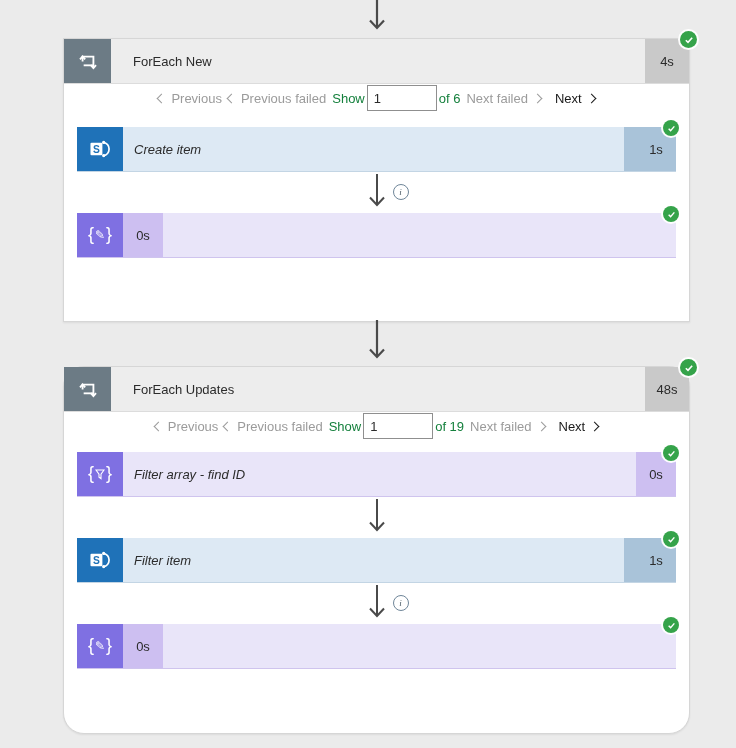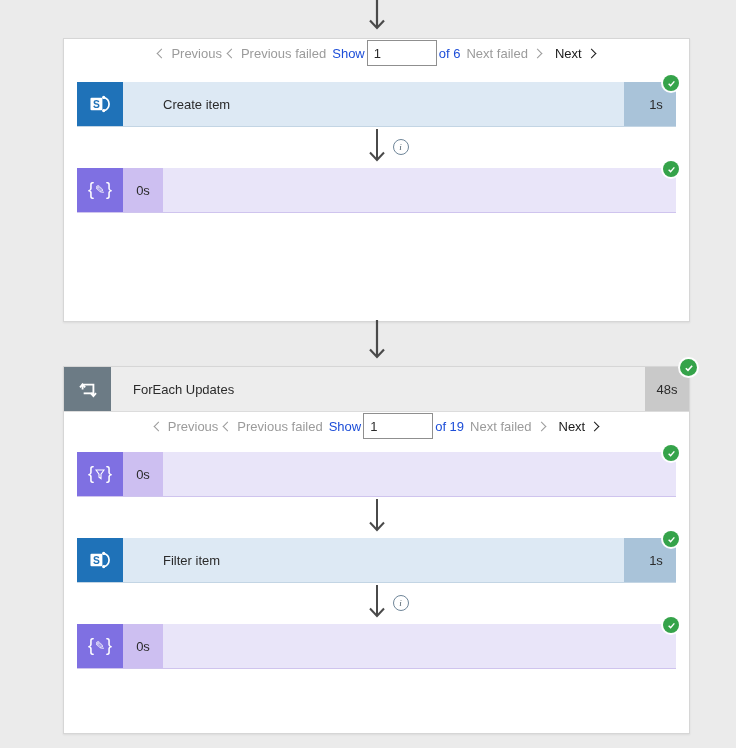--- a/index.html
+++ b/index.html
@@ -24,21 +24,21 @@
     font-family:"Liberation Serif",serif;font-style:italic;background:transparent;
   }
 
   
   .card{
     position:absolute;left:63px;width:627px;background:#ffffff;
     border:1px solid #d6d6d6;box-sizing:border-box;
     box-shadow:0 1px 2px rgba(0,0,0,0.07);
   }
   .card-1{top:38px;height:284px;}
-  .card-2{top:366px;height:368px;}
+  .card-2{top:366px;height:368px;border-radius:21px;}
 
   .card-header{
     position:relative;height:44px;display:flex;align-items:stretch;
     background:#ededed;border-bottom:1px solid #dcdcdc;cursor:pointer;
   }
   .tile{width:47px;display:flex;align-items:center;justify-content:center;flex:none;}
   .tile-loop{background:#6c7b85;}
   .hdr-title{flex:1;display:flex;align-items:center;padding-left:22px;font-size:13px;color:#2b2b2b;}
   .duration{width:44px;flex:none;display:flex;align-items:center;justify-content:center;font-size:13px;color:#2b2b2b;}
   .hdr-duration{background:#c9c9c9;}
@@ -51,37 +51,37 @@
   .badge-row{top:-7px;right:-3px;width:16px;height:16px;}
 
   
   .pagination{
     height:28px;display:flex;align-items:center;justify-content:center;
     font-size:13px;gap:6px;
   }
   .pg{background:none;border:none;padding:0;font:inherit;display:inline-flex;align-items:center;gap:6px;cursor:pointer;}
   .pg.disabled{color:#9b9b9b;}
   .pg.strong{color:#1a1a1a;margin-left:8px;}
-  .pg-label{color:#1d4ed8;}
+  .pg-label{color:#15803d;}
   .pg-input{
     width:70px;height:26px;box-sizing:border-box;border:1px solid #8f8f8f;background:#fff;
     font:inherit;font-size:13px;color:#2b2b2b;padding:0 6px;margin:0 -4px;
   }
   .chev{display:inline-block;width:6px;height:6px;border:solid currentColor;border-width:0 1.7px 1.7px 0;flex:none;}
   .chev.left{transform:rotate(135deg);}
   .chev.right{transform:rotate(-45deg);}
 
   
   .action{
     position:relative;height:44px;margin:0 13px;display:flex;align-items:stretch;cursor:pointer;
   }
   .row-first-1{margin-top:15px;}
   .row-first-2{margin-top:12px;}
   .action .tile{width:46px;}
-  .act-title{flex:1;display:flex;align-items:center;padding-left:40px;font-size:13px;color:#2b2b2b;}
+  .act-title{flex:1;display:flex;align-items:center;padding-left:11px;font-size:13px;color:#2b2b2b;font-style:italic;}
   .action .duration{width:40px;}
 
   .sp{background:#dde9f4;border-bottom:1px solid #c3d5e4;}
   .tile-sp{background:#1f72b8;}
   .sp .duration{background:#a9c3d9;padding-left:12px;}
 
   .purple{background:#e9e5f9;border-bottom:1px solid #cfc4ee;}
   .tile-purple{background:#7f70e2;}
   .purple .duration{background:#cdbff1;}
 
@@ -94,20 +94,37 @@
 <body>
 
 <div class="canvas">
 
   <svg class="arrow-abs arrow-top" width="24" height="32" viewBox="0 0 24 32">
     <path d="M12 0 V27 M5 20.5 L12 28 L19 20.5" stroke="#4a4a4a" stroke-width="2.2" fill="none"></path>
   </svg>
 
   <section class="card card-1">
 
+    <div class="card-header">
+      <div class="tile tile-loop">
+        <svg width="26" height="26" viewBox="0 0 24 24">
+          <path d="M7 12.5 V8 H17 V18.2" stroke="#fff" stroke-width="1.7" fill="none"></path>
+          <path d="M17 16 H8" stroke="#fff" stroke-width="1.7" fill="none"></path>
+          <path d="M14.6 15.9 L17 18.6 L19.4 15.9" stroke="#fff" stroke-width="1.7" fill="none"></path>
+          <path d="M4.6 10.4 L7 7.8 L9.4 10.4" stroke="#fff" stroke-width="1.7" fill="none"></path>
+        </svg>
+      </div>
+      <div class="hdr-title">ForEach New</div>
+      <div class="duration hdr-duration">4s</div>
+      <div class="badge">
+        <svg width="10" height="10" viewBox="0 0 12 12">
+            <path d="M2.2 6.3 L4.8 8.8 L9.8 3.2" stroke="#fff" stroke-width="1.9" fill="none"></path>
+          </svg>
+      </div>
+    </div>
 
     <div class="pagination">
       <button class="pg disabled">
         <i class="chev left"></i>
         <span>Previous</span>
       </button>
       <button class="pg disabled">
         <i class="chev left"></i>
         <span>Previous failed</span>
       </button>
@@ -216,20 +233,21 @@
     <div class="action purple row-first-2">
       <div class="tile tile-purple">
         <span class="glyph-braces">
           <span class="brace">{</span>
           <svg width="10" height="11" viewBox="0 0 10 11">
               <path d="M1 1 H9 L6 5.2 V9.6 L4 8.1 V5.2 Z" stroke="#fff" stroke-width="1.1" fill="none"></path>
             </svg>
           <span class="brace">}</span>
         </span>
       </div>
+      <div class="act-title">Filter array - find ID</div>
       <div class="duration">0s</div>
       <div class="badge badge-row">
         <svg width="9" height="9" viewBox="0 0 12 12">
             <path d="M2.2 6.3 L4.8 8.8 L9.8 3.2" stroke="#fff" stroke-width="1.9" fill="none"></path>
           </svg>
       </div>
     </div>
 
     <div class="connector">
       <svg width="24" height="36" viewBox="0 0 24 36">

